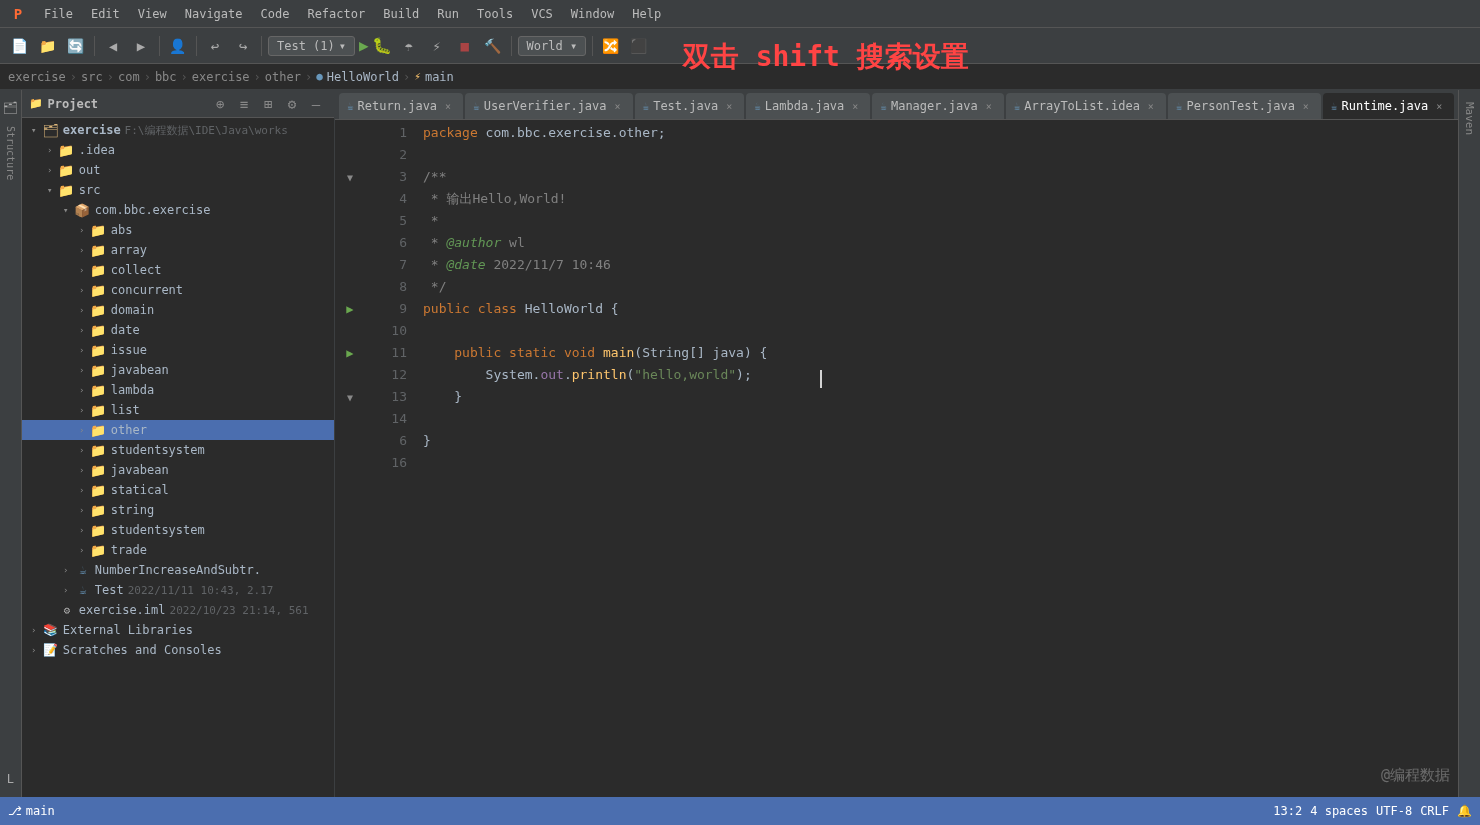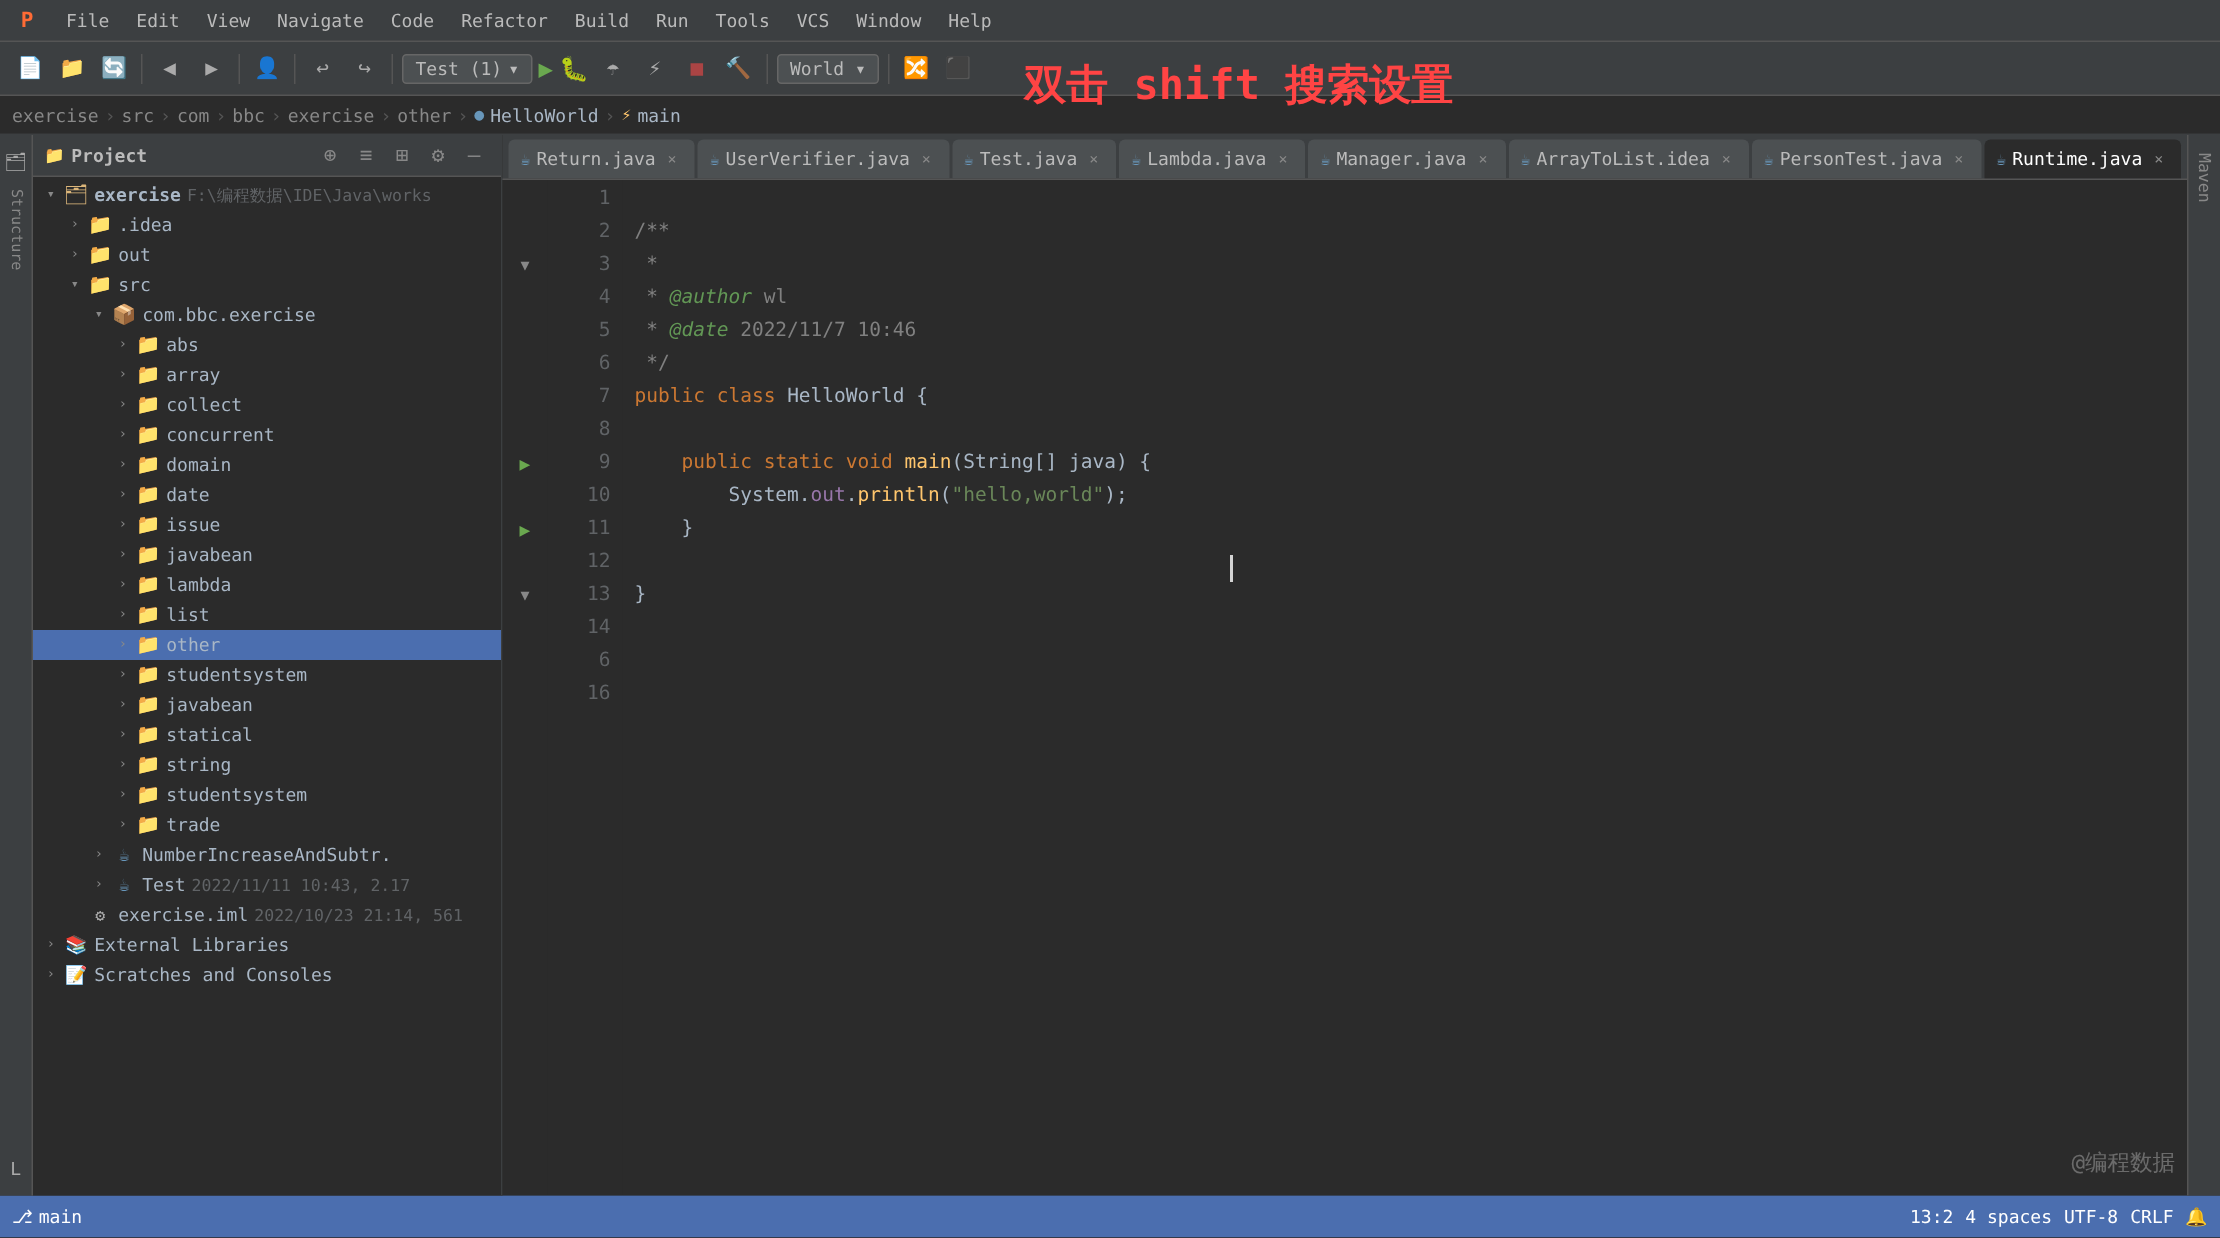--- a/index.html
+++ b/index.html
@@ -736,27 +736,34 @@
         <div class="line-number">11</div>
         <div class="line-number">12</div>
         <div class="line-number">13</div>
         <div class="line-number">14</div>
         <div class="line-number">6</div>
         <div class="line-number">16</div>
       </div>
 
       <div class="code-area">
 
+        <div class="code-line">
+          <span class="kw">package</span>
+          <span> com.bbc.exercise.other;</span>
+        </div>
 
         <div class="code-line"></div>
 
         <div class="code-line">
           <span class="comment">/**</span>
         </div>
 
+        <div class="code-line">
+          <span class="comment"> * 输出Hello,World!</span>
+        </div>
 
         <div class="code-line">
           <span class="comment"> *</span>
         </div>
 
         <div class="code-line">
           <span class="comment"> * </span><span class="annotation-key">@author</span><span class="comment"> wl</span>
         </div>
 
         <div class="code-line">

